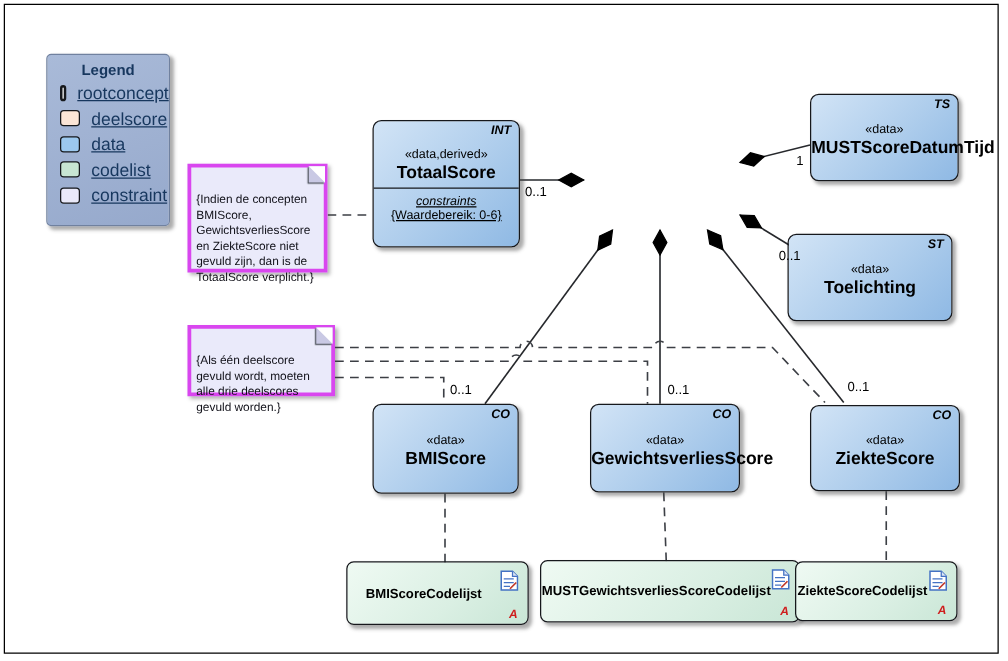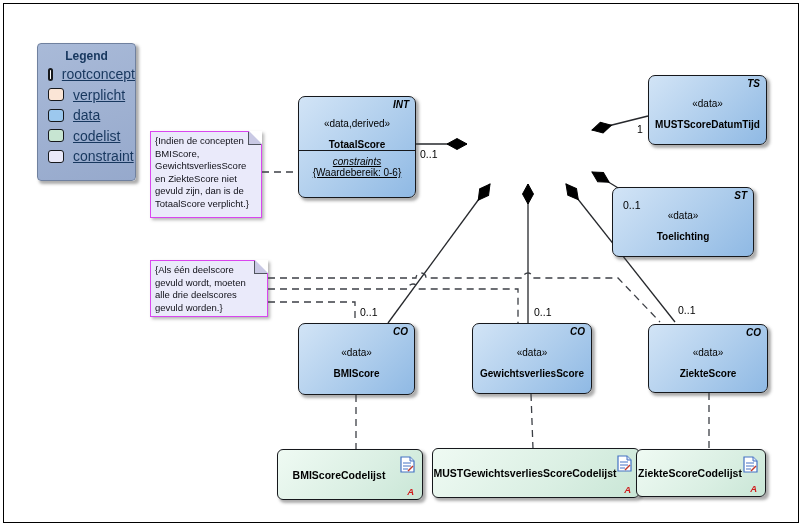--- a/index.html
+++ b/index.html
@@ -8,40 +8,40 @@
   #wires{position:absolute;left:0;top:0;width:806px;height:529px;z-index:1;}
   .node{position:absolute;z-index:2;box-sizing:border-box;}
 
   
   .uml{border:1.4px solid #16181c;border-radius:7px;
        background:linear-gradient(135deg,#d2e4f6 0%,#aecdec 55%,#8fb9e4 100%);
        box-shadow:2.5px 2.5px 3px rgba(70,70,70,.45);color:#000;}
   .uml .abbr{position:absolute;top:2px;right:6px;font-size:10px;font-style:italic;font-weight:bold;}
   .uml .mid{position:absolute;left:0;right:0;text-align:center;}
   .stereo{font-size:10px;}
-  .cname{font-size:10px;font-weight:bold;margin-top:10px;}
+  .cname{font-size:14px;font-weight:bold;margin-top:0;}
   .root{border:3px solid #000;border-radius:8px;
         background:linear-gradient(135deg,#ffffff 0%,#f4f4f4 60%,#e7e7e7 100%);
         box-shadow:3px 3px 3px rgba(70,70,70,.5);}
   .divider{position:absolute;left:0;right:0;border-top:1.2px solid #16181c;}
   .constr-label{font-size:10px;font-style:italic;}
   .constr-val{font-size:10px;}
 
   
   .codelist{border:1.4px solid #16181c;border-radius:6px;
         background:linear-gradient(135deg,#effaf3 0%,#daefe3 60%,#c9e6d6 100%);
         box-shadow:2.5px 2.5px 3px rgba(70,70,70,.45);color:#000;}
   .codelist .clname{position:absolute;left:8px;right:30px;top:0;bottom:0;display:flex;align-items:center;justify-content:center;
         font-size:10.5px;font-weight:bold;text-align:center;}
   .codelist .doc{position:absolute;top:6px;right:7px;}
   .codelist .amark{position:absolute;right:8px;bottom:2px;color:#cf1d1d;font-size:9.5px;font-weight:bold;font-style:italic;}
 
   
-  .note{background:#eaeafa;border:1px solid #d946ef;font-size:9.5px;color:#101018;
-        padding:3px 4px;line-height:1.32;box-shadow:2px 2px 3px rgba(70,70,70,.4);}
+  .note{background:#eaeafa;border:3px solid #d946ef;font-size:9.5px;color:#101018;
+        padding:20px 4px;line-height:1.32;box-shadow:2px 2px 3px rgba(70,70,70,.4);}
   .note .fold{position:absolute;top:-1px;right:-1px;width:0;height:0;
         border-style:solid;border-width:0 13px 13px 0;border-color:#fff #fff #c9c9e4 #c9c9e4;
         filter:drop-shadow(-1px 1px 0 #50555e);}
 
   
   #legend{background:linear-gradient(160deg,#a9bad8 0%,#96a9cc 100%);border:1px solid #70819f;border-radius:4px;
         box-shadow:2.5px 2.5px 3px rgba(70,70,70,.45);}
   #legend .ltitle{text-align:center;font-weight:bold;font-size:12px;color:#17375e;margin-top:5px;}
   .litem{display:flex;align-items:center;height:19px;margin-left:10px;margin-top:1.5px;}
   .swatch{width:16px;height:13px;border:1.4px solid #16181c;border-radius:3px;box-sizing:border-box;background:#fff;}
@@ -93,21 +93,21 @@
 
 
   <div id="legend" class="node" style="left:37px;top:43px;width:99px;height:138px;">
     <div class="ltitle">Legend</div>
     <div class="litem">
       <span class="swatch thick" style="background: rgb(255, 255, 255);"></span>
       <span class="llabel">rootconcept</span>
     </div>
     <div class="litem">
       <span class="swatch" style="background: rgb(251, 229, 214);"></span>
-      <span class="llabel">verplicht</span>
+      <span class="llabel">deelscore</span>
     </div>
     <div class="litem">
       <span class="swatch" style="background: rgb(156, 200, 238);"></span>
       <span class="llabel">data</span>
     </div>
     <div class="litem">
       <span class="swatch" style="background: rgb(199, 229, 210);"></span>
       <span class="llabel">codelist</span>
     </div>
     <div class="litem">
@@ -140,21 +140,21 @@
 
 
   <div class="node uml" style="left:648px;top:75px;width:119px;height:70px;">
     <span class="abbr">TS</span>
     <div class="mid" style="top:22px;">
       <div class="stereo">«data»</div>
       <div class="cname">MUSTScoreDatumTijd</div>
     </div>
   </div>
 
-  <div class="node uml" style="left:612px;top:187px;width:142px;height:70px;">
+  <div class="node uml" style="left:630px;top:187px;width:132px;height:70px;">
     <span class="abbr">ST</span>
     <div class="mid" style="top:22px;">
       <div class="stereo">«data»</div>
       <div class="cname">Toelichting</div>
     </div>
   </div>
 
   <div class="node uml" style="left:298px;top:323px;width:117px;height:72px;">
     <span class="abbr">CO</span>
     <div class="mid" style="top:23px;">

